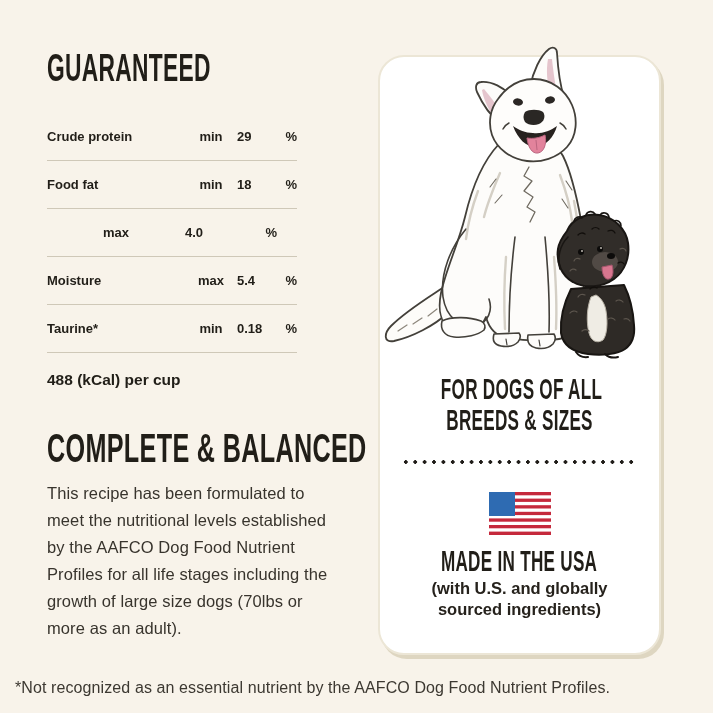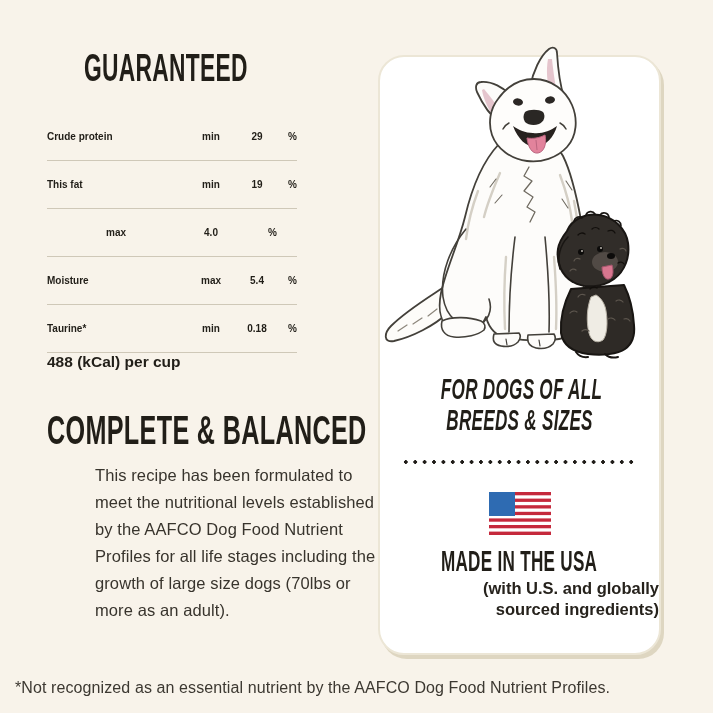--- a/index.html
+++ b/index.html
@@ -24,44 +24,43 @@
     transform-origin:50% 50%;
     white-space:nowrap;
     letter-spacing:0.5px;
   }
 
   
   .left-col { position:absolute; left:47px; top:44px; width:305px; }
   .ga-title {
     font-size:38px; line-height:48px; font-weight:bold; color:#211e18;
   }
-  .ga-title div { height:48px;margin-left:37px; }
+  .ga-title div { height:48px; }
 
   .ga-table { margin-top:21px; width:250px; }
   .ga-row {
     display:grid;
     grid-template-columns:138px 52px 40px 20px;
     align-items:center;
     height:48px;
     border-bottom:1px solid #cfc8b8;
-    font-size:10px; font-weight:bold; color:#211e18;
+    font-size:13px; font-weight:bold; color:#211e18;
   }
   .ga-basis { text-align:center; }
-  .ga-value { text-align:center; }
+  .ga-value { text-align:left; }
   .ga-unit  { text-align:right; }
 
-  .calories { font-size:15.5px; font-weight:bold; color:#211e18; }
+  .calories { margin-top:18px; font-size:15.5px; font-weight:bold; color:#211e18; }
 
   .cb-title { margin-top:37px; font-size:40px; font-weight:bold; color:#211e18; }
   .cb-title .cond { transform:scaleX(0.63); }
   .cb-body {
     margin-top:9px; width:292px;
     font-size:16.5px; line-height:27px; color:#38342d;
     letter-spacing:0.1px;
-    margin-left:48px;
   }
 
   .footnote {
     position:absolute; left:15px; top:679px;
     font-size:16px; color:#3c3831; letter-spacing:0.1px;
   }
 
   
   .card {
     position:absolute; left:378px; top:55px;
@@ -71,21 +70,21 @@
     border-radius:26px;
     box-shadow:3px 4px 0 #ded6c1;
   }
   .dogs-wrap {
     position:absolute; left:-2px; top:-18px;
     width:287px; height:332px;
   }
   .card-headline {
     position:absolute; top:316px; left:0; right:0;
     text-align:center;
-    font-size:30px; line-height:31px; font-weight:bold; color:#211e18;font-style:italic;
+    font-size:30px; line-height:31px; font-weight:bold; color:#211e18;
   }
   .dots-divider {
     position:absolute; top:402px; left:50%;
     width:234px; height:6px;
     transform:translateX(-50%);
     background-image:radial-gradient(circle at 3px 3px, #1f1c18 1.7px, transparent 1.9px);
     background-size:9.4px 6px;
     background-repeat:repeat-x;
   }
   .flag-wrap {
@@ -93,21 +92,21 @@
     transform:translateX(-50%);
     width:62px; height:43px;
   }
   .made-in {
     position:absolute; top:487px; left:0; right:0;
     text-align:center;
     font-size:30px; font-weight:bold; color:#211e18;
   }
   .sourcing {
     position:absolute; top:521px; left:0; right:0;
-    text-align:right;
+    text-align:center;
     font-size:16.5px; line-height:21px; font-weight:bold; color:#26221c;
   }
 </style>
 </head>
 <body>
 
 <div class="left-col">
 
   <h1 class="ga-title">
     <div><span class="cond">GUARANTEED</span></div>
@@ -116,23 +115,23 @@
   <div class="ga-table">
 
       <div class="ga-row">
         <span class="ga-name">Crude protein</span>
         <span class="ga-basis">min</span>
         <span class="ga-value">29</span>
         <span class="ga-unit">%</span>
       </div>
 
       <div class="ga-row">
-        <span class="ga-name">This fat</span>
+        <span class="ga-name">Food fat</span>
         <span class="ga-basis">min</span>
-        <span class="ga-value">19</span>
+        <span class="ga-value">18</span>
         <span class="ga-unit">%</span>
       </div>
 
       <div class="ga-row">
         <span class="ga-basis">max</span>
         <span class="ga-value">4.0</span>
         <span class="ga-unit">%</span>
       </div>
 
       <div class="ga-row">

